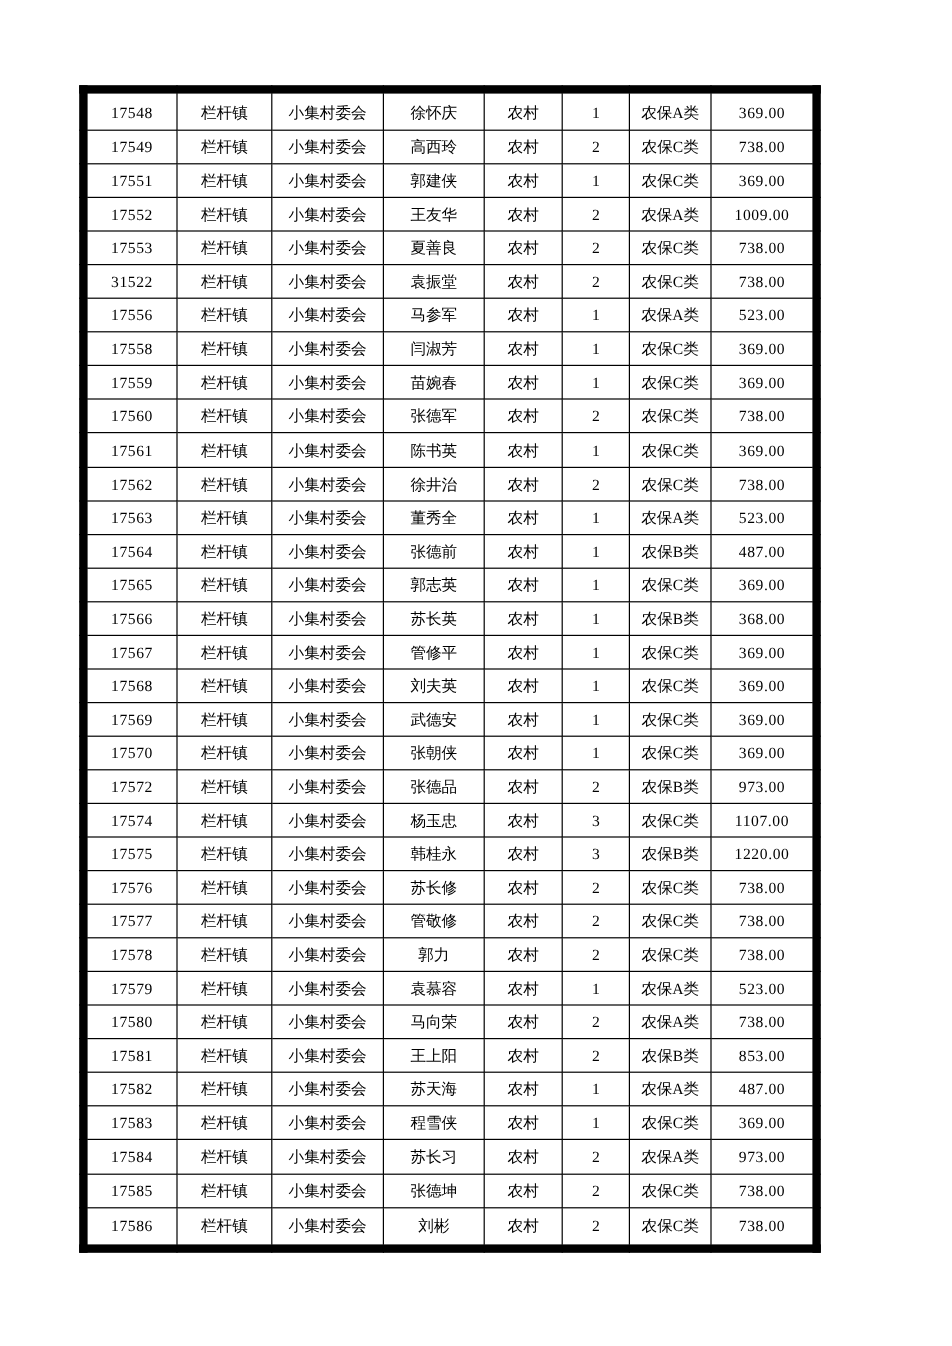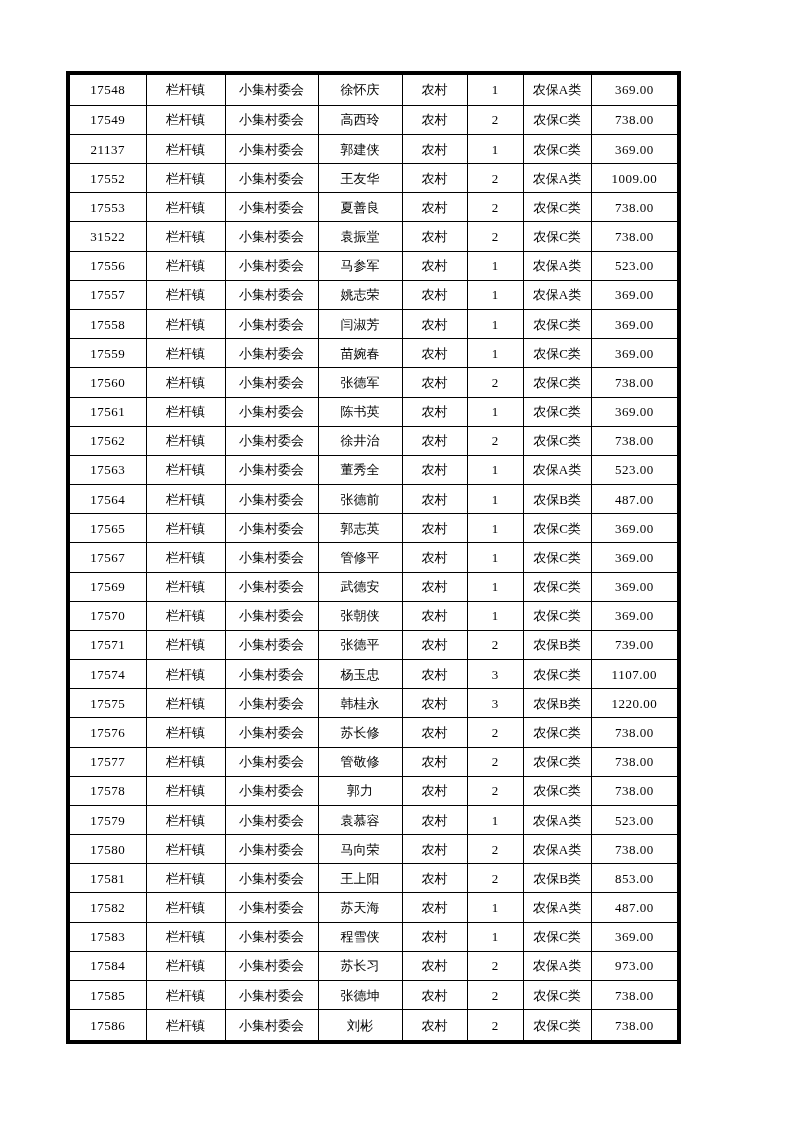--- a/index.html
+++ b/index.html
@@ -18,21 +18,21 @@
   .table-wrap {
     position: absolute;
     left: 66px;
     top: 71px;
   }
   table.data-table {
     border-collapse: collapse;
     table-layout: fixed;
     width: 611px;
     height: 973px;
-    border: 4px solid #000000;
+    border: 7px solid #000000;
   }
   table.data-table td {
     border: 1px solid #000000;
     text-align: center;
     vertical-align: middle;
     font-size: 13px;
     color: #000000;
     padding: 0;
     white-space: nowrap;
     overflow: hidden;
@@ -74,21 +74,21 @@
             <td class="col-id">17549</td>
             <td class="col-town">栏杆镇</td>
             <td class="col-village">小集村委会</td>
             <td class="col-name">高西玲</td>
             <td class="col-residence">农村</td>
             <td class="col-count">2</td>
             <td class="col-category">农保C类</td>
             <td class="col-amount">738.00</td>
           </tr>
           <tr>
-            <td class="col-id">21137</td>
+            <td class="col-id">17551</td>
             <td class="col-town">栏杆镇</td>
             <td class="col-village">小集村委会</td>
             <td class="col-name">郭建侠</td>
             <td class="col-residence">农村</td>
             <td class="col-count">1</td>
             <td class="col-category">农保C类</td>
             <td class="col-amount">369.00</td>
           </tr>
           <tr>
             <td class="col-id">17552</td>
@@ -122,30 +122,20 @@
           </tr>
           <tr>
             <td class="col-id">17556</td>
             <td class="col-town">栏杆镇</td>
             <td class="col-village">小集村委会</td>
             <td class="col-name">马参军</td>
             <td class="col-residence">农村</td>
             <td class="col-count">1</td>
             <td class="col-category">农保A类</td>
             <td class="col-amount">523.00</td>
-          </tr>
-          <tr>
-            <td class="col-id">17557</td>
-            <td class="col-town">栏杆镇</td>
-            <td class="col-village">小集村委会</td>
-            <td class="col-name">姚志荣</td>
-            <td class="col-residence">农村</td>
-            <td class="col-count">1</td>
-            <td class="col-category">农保A类</td>
-            <td class="col-amount">369.00</td>
           </tr>
           <tr>
             <td class="col-id">17558</td>
             <td class="col-town">栏杆镇</td>
             <td class="col-village">小集村委会</td>
             <td class="col-name">闫淑芳</td>
             <td class="col-residence">农村</td>
             <td class="col-count">1</td>
             <td class="col-category">农保C类</td>
             <td class="col-amount">369.00</td>
@@ -214,58 +204,78 @@
             <td class="col-id">17565</td>
             <td class="col-town">栏杆镇</td>
             <td class="col-village">小集村委会</td>
             <td class="col-name">郭志英</td>
             <td class="col-residence">农村</td>
             <td class="col-count">1</td>
             <td class="col-category">农保C类</td>
             <td class="col-amount">369.00</td>
           </tr>
           <tr>
+            <td class="col-id">17566</td>
+            <td class="col-town">栏杆镇</td>
+            <td class="col-village">小集村委会</td>
+            <td class="col-name">苏长英</td>
+            <td class="col-residence">农村</td>
+            <td class="col-count">1</td>
+            <td class="col-category">农保B类</td>
+            <td class="col-amount">368.00</td>
+          </tr>
+          <tr>
             <td class="col-id">17567</td>
             <td class="col-town">栏杆镇</td>
             <td class="col-village">小集村委会</td>
             <td class="col-name">管修平</td>
             <td class="col-residence">农村</td>
             <td class="col-count">1</td>
             <td class="col-category">农保C类</td>
             <td class="col-amount">369.00</td>
           </tr>
           <tr>
+            <td class="col-id">17568</td>
+            <td class="col-town">栏杆镇</td>
+            <td class="col-village">小集村委会</td>
+            <td class="col-name">刘夫英</td>
+            <td class="col-residence">农村</td>
+            <td class="col-count">1</td>
+            <td class="col-category">农保C类</td>
+            <td class="col-amount">369.00</td>
+          </tr>
+          <tr>
             <td class="col-id">17569</td>
             <td class="col-town">栏杆镇</td>
             <td class="col-village">小集村委会</td>
             <td class="col-name">武德安</td>
             <td class="col-residence">农村</td>
             <td class="col-count">1</td>
             <td class="col-category">农保C类</td>
             <td class="col-amount">369.00</td>
           </tr>
           <tr>
             <td class="col-id">17570</td>
             <td class="col-town">栏杆镇</td>
             <td class="col-village">小集村委会</td>
             <td class="col-name">张朝侠</td>
             <td class="col-residence">农村</td>
             <td class="col-count">1</td>
             <td class="col-category">农保C类</td>
             <td class="col-amount">369.00</td>
           </tr>
           <tr>
-            <td class="col-id">17571</td>
-            <td class="col-town">栏杆镇</td>
-            <td class="col-village">小集村委会</td>
-            <td class="col-name">张德平</td>
+            <td class="col-id">17572</td>
+            <td class="col-town">栏杆镇</td>
+            <td class="col-village">小集村委会</td>
+            <td class="col-name">张德品</td>
             <td class="col-residence">农村</td>
             <td class="col-count">2</td>
             <td class="col-category">农保B类</td>
-            <td class="col-amount">739.00</td>
+            <td class="col-amount">973.00</td>
           </tr>
           <tr>
             <td class="col-id">17574</td>
             <td class="col-town">栏杆镇</td>
             <td class="col-village">小集村委会</td>
             <td class="col-name">杨玉忠</td>
             <td class="col-residence">农村</td>
             <td class="col-count">3</td>
             <td class="col-category">农保C类</td>
             <td class="col-amount">1107.00</td>

